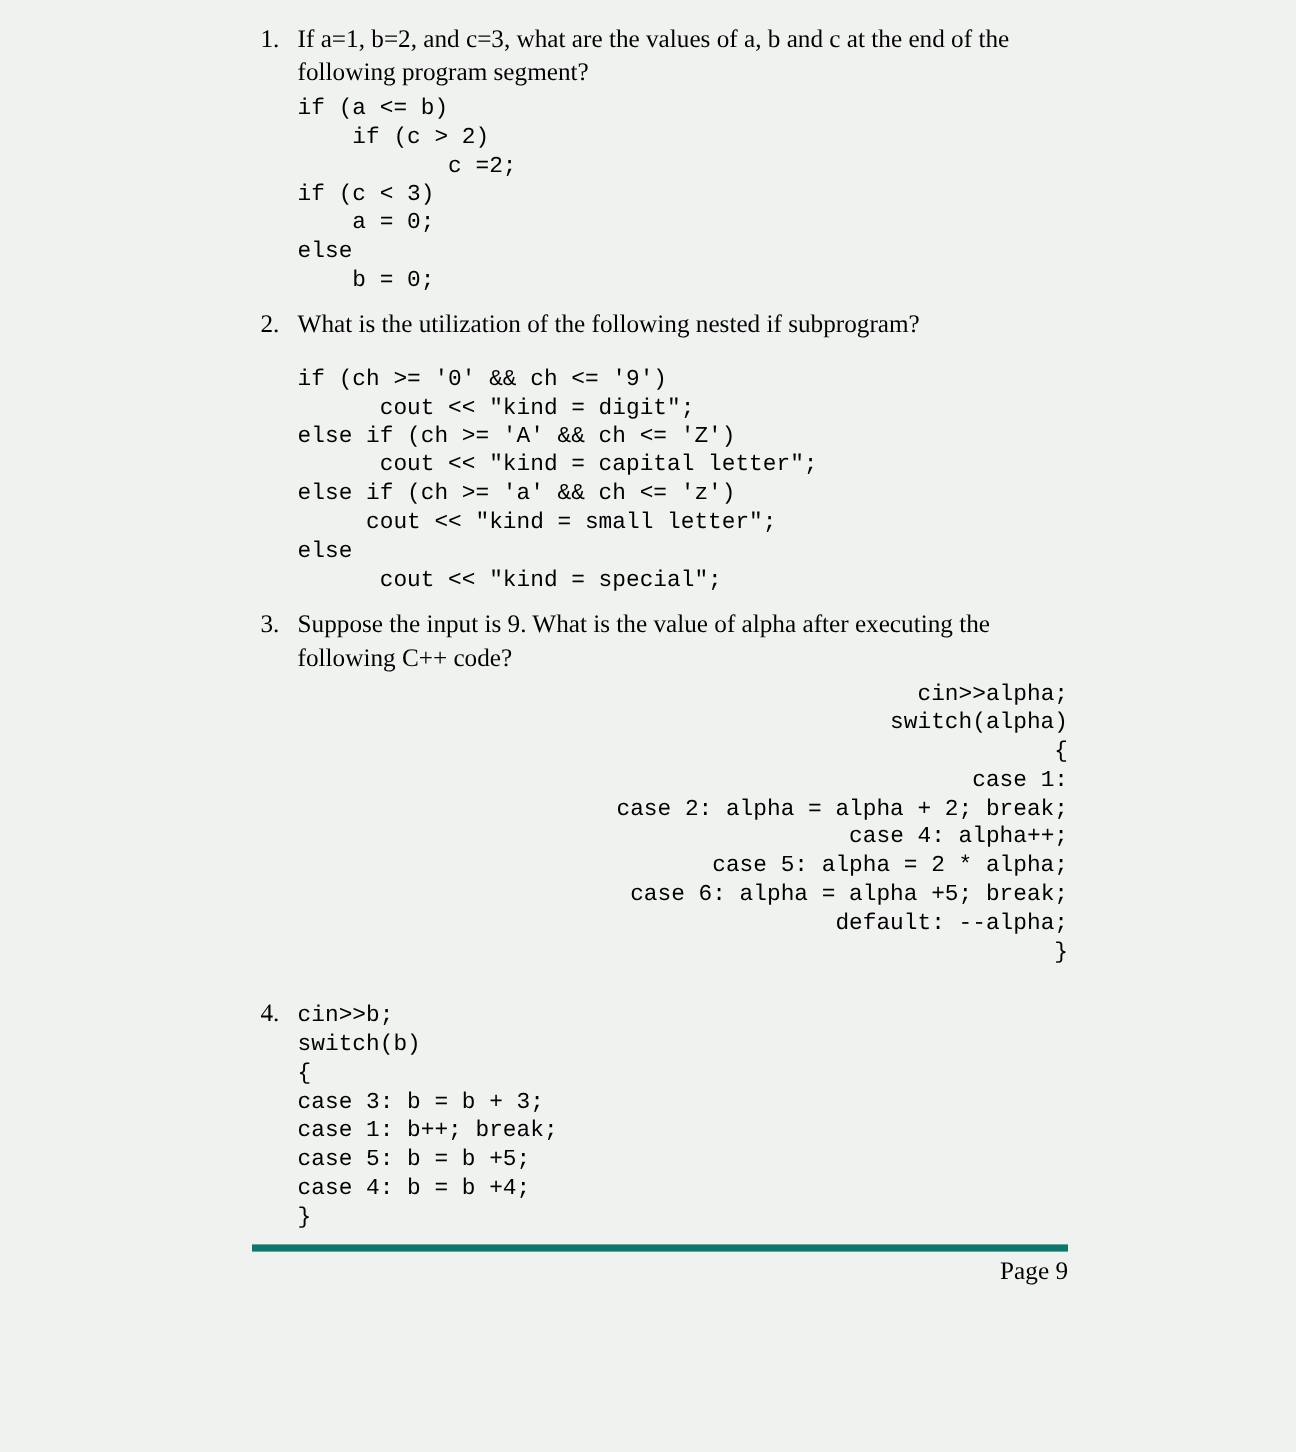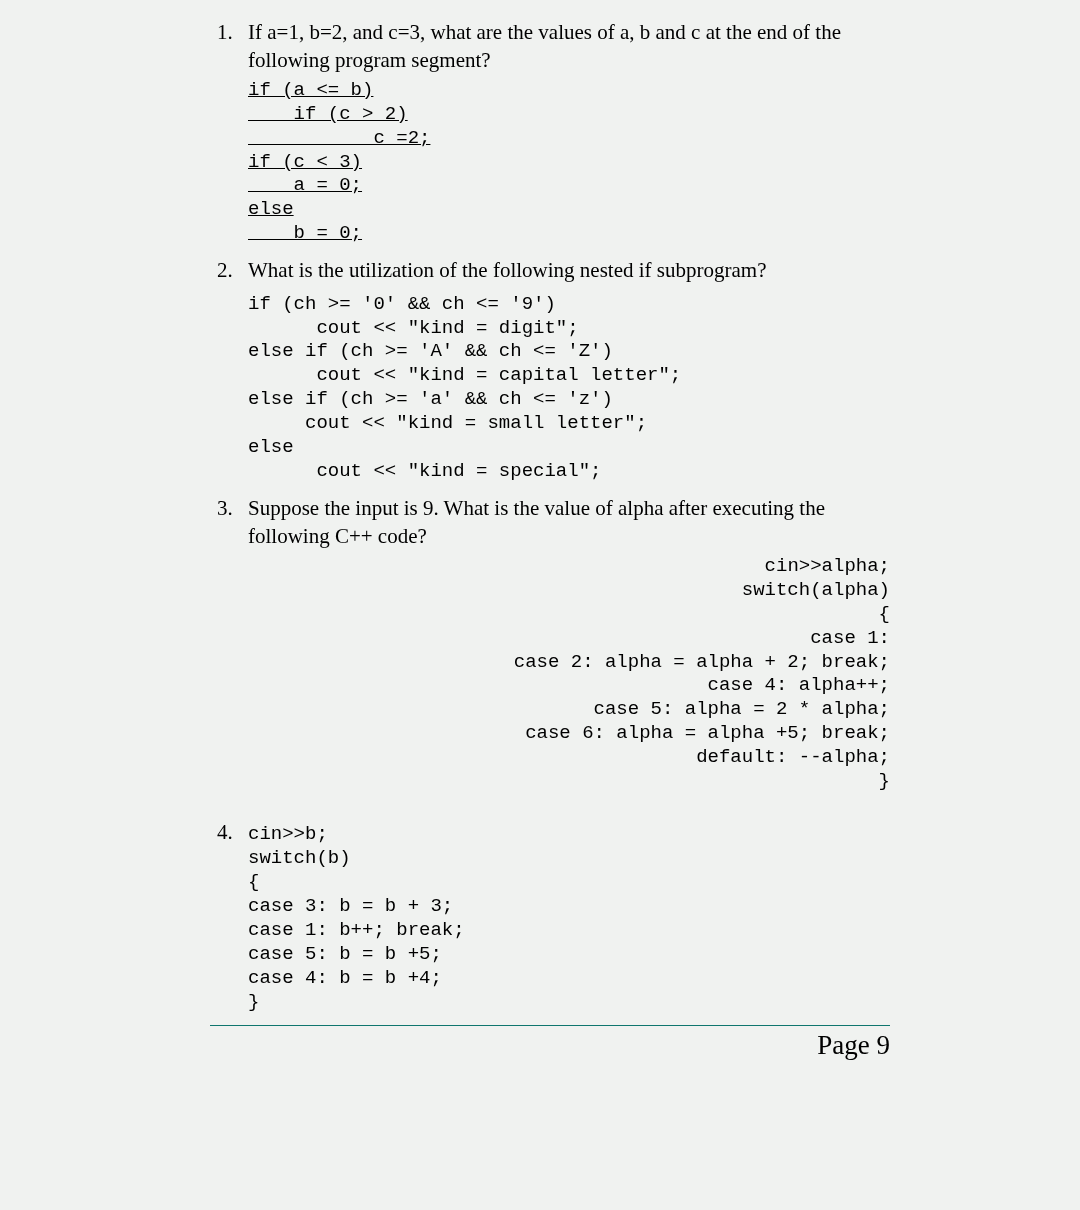--- a/index.html
+++ b/index.html
@@ -38,29 +38,29 @@
     margin: 0 0 4px 0;
   }
   pre.code {
     font-family: "Courier New", Courier, monospace;
     font-size: 19px;
     line-height: 1.26;
     white-space: pre;
     margin: 2px 0 6px 0;
   }
   .q3 pre.code { margin-bottom: 26px; text-align: right; }
-  .q2 .prompt { margin-bottom: 8px; }
+  .q2 .prompt { margin-bottom: 20px; }
   .q2 pre.code { }
-  .q1 pre.code { margin-bottom: 0; text-decoration: underline; }
+  .q1 pre.code { margin-bottom: 0; }
   .footer-line {
-    border-top: 1px solid #0f766e;
+    border-top: 6px solid #0f766e;
     margin: 10px 0 0 0;
     padding-top: 4px;
     text-align: right;
-    font-size: 27px;
+    font-size: 21px;
   }
 </style>
 </head>
 <body>
 
 <div class="page">
   <ol class="main">
     <li class="q1">
       <div class="prompt">If a=1, b=2, and c=3, what are the values of a, b and c at the end of the following program segment?</div>
       <pre class="code">if (a &lt;= b)

